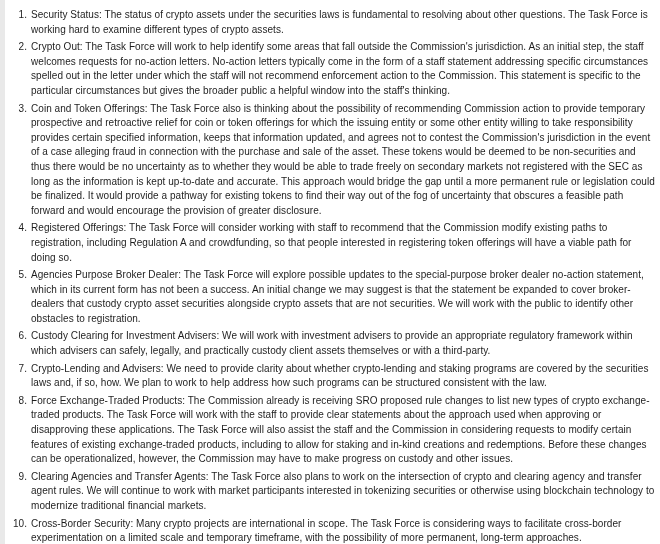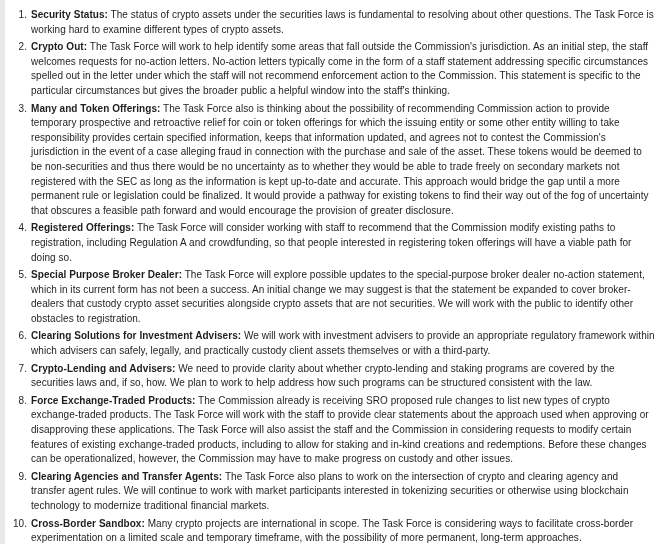--- a/index.html
+++ b/index.html
@@ -45,21 +45,21 @@
     width: 26px;
     text-align: right;
     padding-right: 4px;
     font-weight: 400;
   }
   .item-body {
     flex: 1;
     min-width: 0;
   }
   .item-label {
-    font-weight: 700;
+    font-weight: 400;
   }
 </style>
 </head>
 <body>
 
 <div class="page">
   <div class="edge-strip"></div>
   <ol class="task-list">
   <li class="task-item">
     <span class="item-num">1.</span>
@@ -73,45 +73,45 @@
     <span class="item-num">2.</span>
     <div class="item-body">
       <span class="item-label">Crypto Out:</span>
       <span class="item-text">The Task Force will work to help identify some areas that fall outside the Commission's jurisdiction. As an initial step, the staff welcomes requests for no-action letters. No-action letters typically come in the form of a staff statement addressing specific circumstances spelled out in the letter under which the staff will not recommend enforcement action to the Commission. This statement is specific to the particular circumstances but gives the broader public a helpful window into the staff's thinking.</span>
     </div>
   </li>
 
   <li class="task-item">
     <span class="item-num">3.</span>
     <div class="item-body">
-      <span class="item-label">Many and Token Offerings:</span>
+      <span class="item-label">Coin and Token Offerings:</span>
       <span class="item-text">The Task Force also is thinking about the possibility of recommending Commission action to provide temporary prospective and retroactive relief for coin or token offerings for which the issuing entity or some other entity willing to take responsibility provides certain specified information, keeps that information updated, and agrees not to contest the Commission's jurisdiction in the event of a case alleging fraud in connection with the purchase and sale of the asset. These tokens would be deemed to be non-securities and thus there would be no uncertainty as to whether they would be able to trade freely on secondary markets not registered with the SEC as long as the information is kept up-to-date and accurate. This approach would bridge the gap until a more permanent rule or legislation could be finalized. It would provide a pathway for existing tokens to find their way out of the fog of uncertainty that obscures a feasible path forward and would encourage the provision of greater disclosure.</span>
     </div>
   </li>
 
   <li class="task-item">
     <span class="item-num">4.</span>
     <div class="item-body">
       <span class="item-label">Registered Offerings:</span>
       <span class="item-text">The Task Force will consider working with staff to recommend that the Commission modify existing paths to registration, including Regulation A and crowdfunding, so that people interested in registering token offerings will have a viable path for doing so.</span>
     </div>
   </li>
 
   <li class="task-item">
     <span class="item-num">5.</span>
     <div class="item-body">
-      <span class="item-label">Special Purpose Broker Dealer:</span>
+      <span class="item-label">Agencies Purpose Broker Dealer:</span>
       <span class="item-text">The Task Force will explore possible updates to the special-purpose broker dealer no-action statement, which in its current form has not been a success. An initial change we may suggest is that the statement be expanded to cover broker-dealers that custody crypto asset securities alongside crypto assets that are not securities. We will work with the public to identify other obstacles to registration.</span>
     </div>
   </li>
 
   <li class="task-item">
     <span class="item-num">6.</span>
     <div class="item-body">
-      <span class="item-label">Clearing Solutions for Investment Advisers:</span>
+      <span class="item-label">Custody Clearing for Investment Advisers:</span>
       <span class="item-text">We will work with investment advisers to provide an appropriate regulatory framework within which advisers can safely, legally, and practically custody client assets themselves or with a third-party.</span>
     </div>
   </li>
 
   <li class="task-item">
     <span class="item-num">7.</span>
     <div class="item-body">
       <span class="item-label">Crypto-Lending and Advisers:</span>
       <span class="item-text">We need to provide clarity about whether crypto-lending and staking programs are covered by the securities laws and, if so, how. We plan to work to help address how such programs can be structured consistent with the law.</span>
     </div>
@@ -129,18 +129,18 @@
     <span class="item-num">9.</span>
     <div class="item-body">
       <span class="item-label">Clearing Agencies and Transfer Agents:</span>
       <span class="item-text">The Task Force also plans to work on the intersection of crypto and clearing agency and transfer agent rules. We will continue to work with market participants interested in tokenizing securities or otherwise using blockchain technology to modernize traditional financial markets.</span>
     </div>
   </li>
 
   <li class="task-item">
     <span class="item-num">10.</span>
     <div class="item-body">
-      <span class="item-label">Cross-Border Sandbox:</span>
+      <span class="item-label">Cross-Border Security:</span>
       <span class="item-text">Many crypto projects are international in scope. The Task Force is considering ways to facilitate cross-border experimentation on a limited scale and temporary timeframe, with the possibility of more permanent, long-term approaches.</span>
     </div>
   </li>
 </ol>
 </div>
 
 </body></html>

